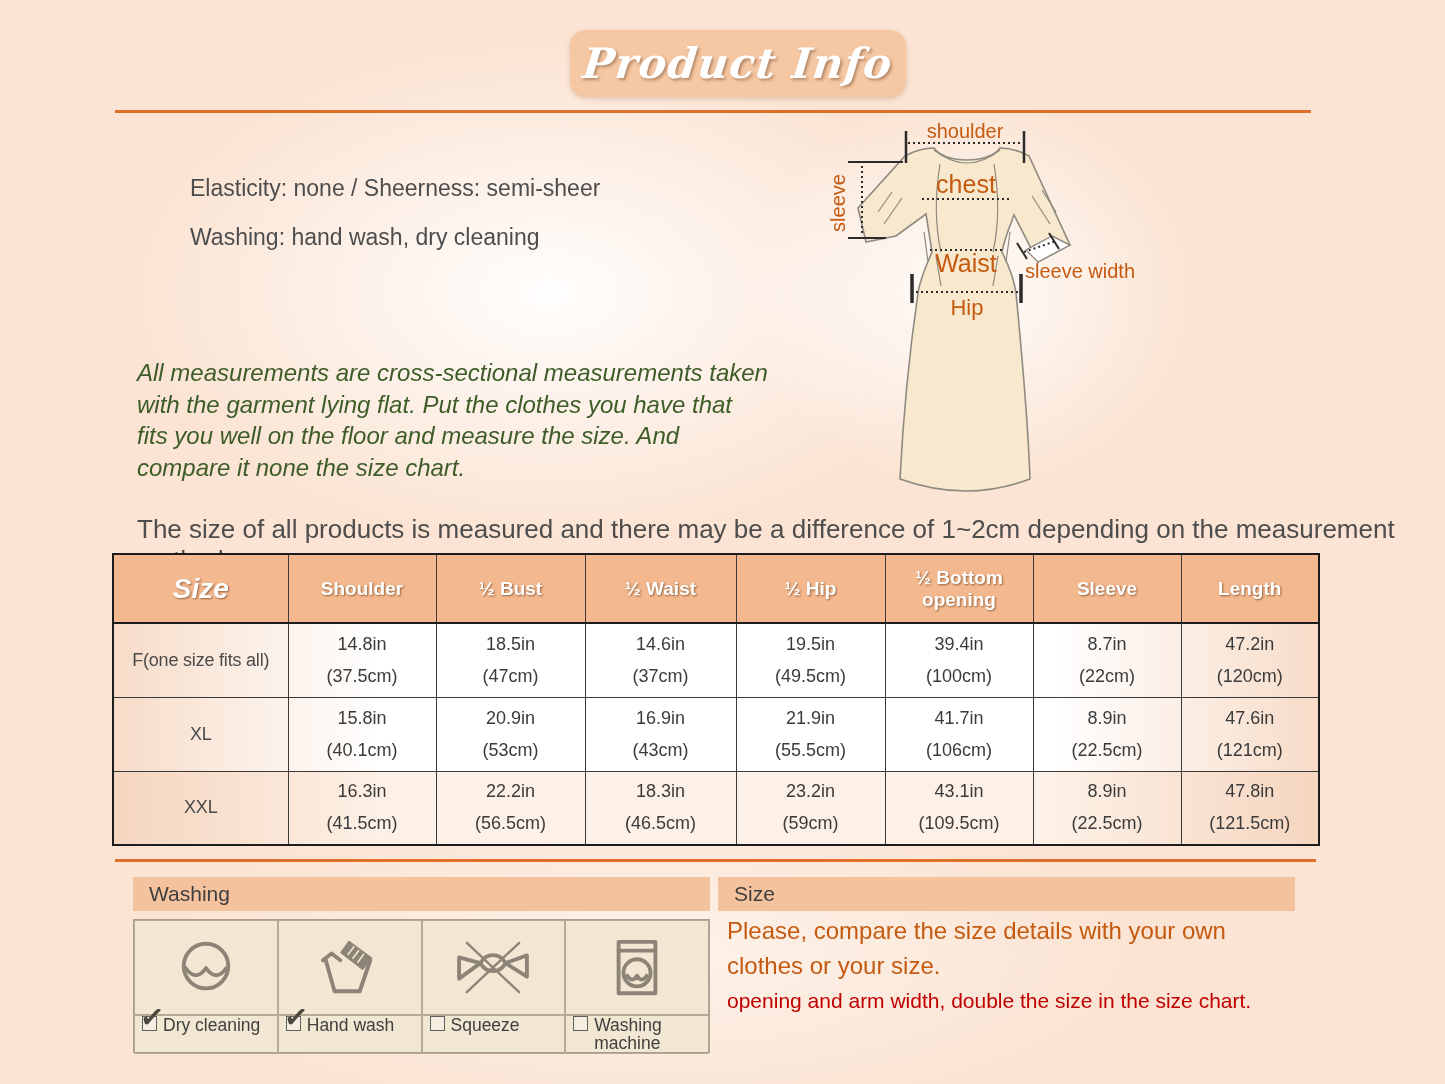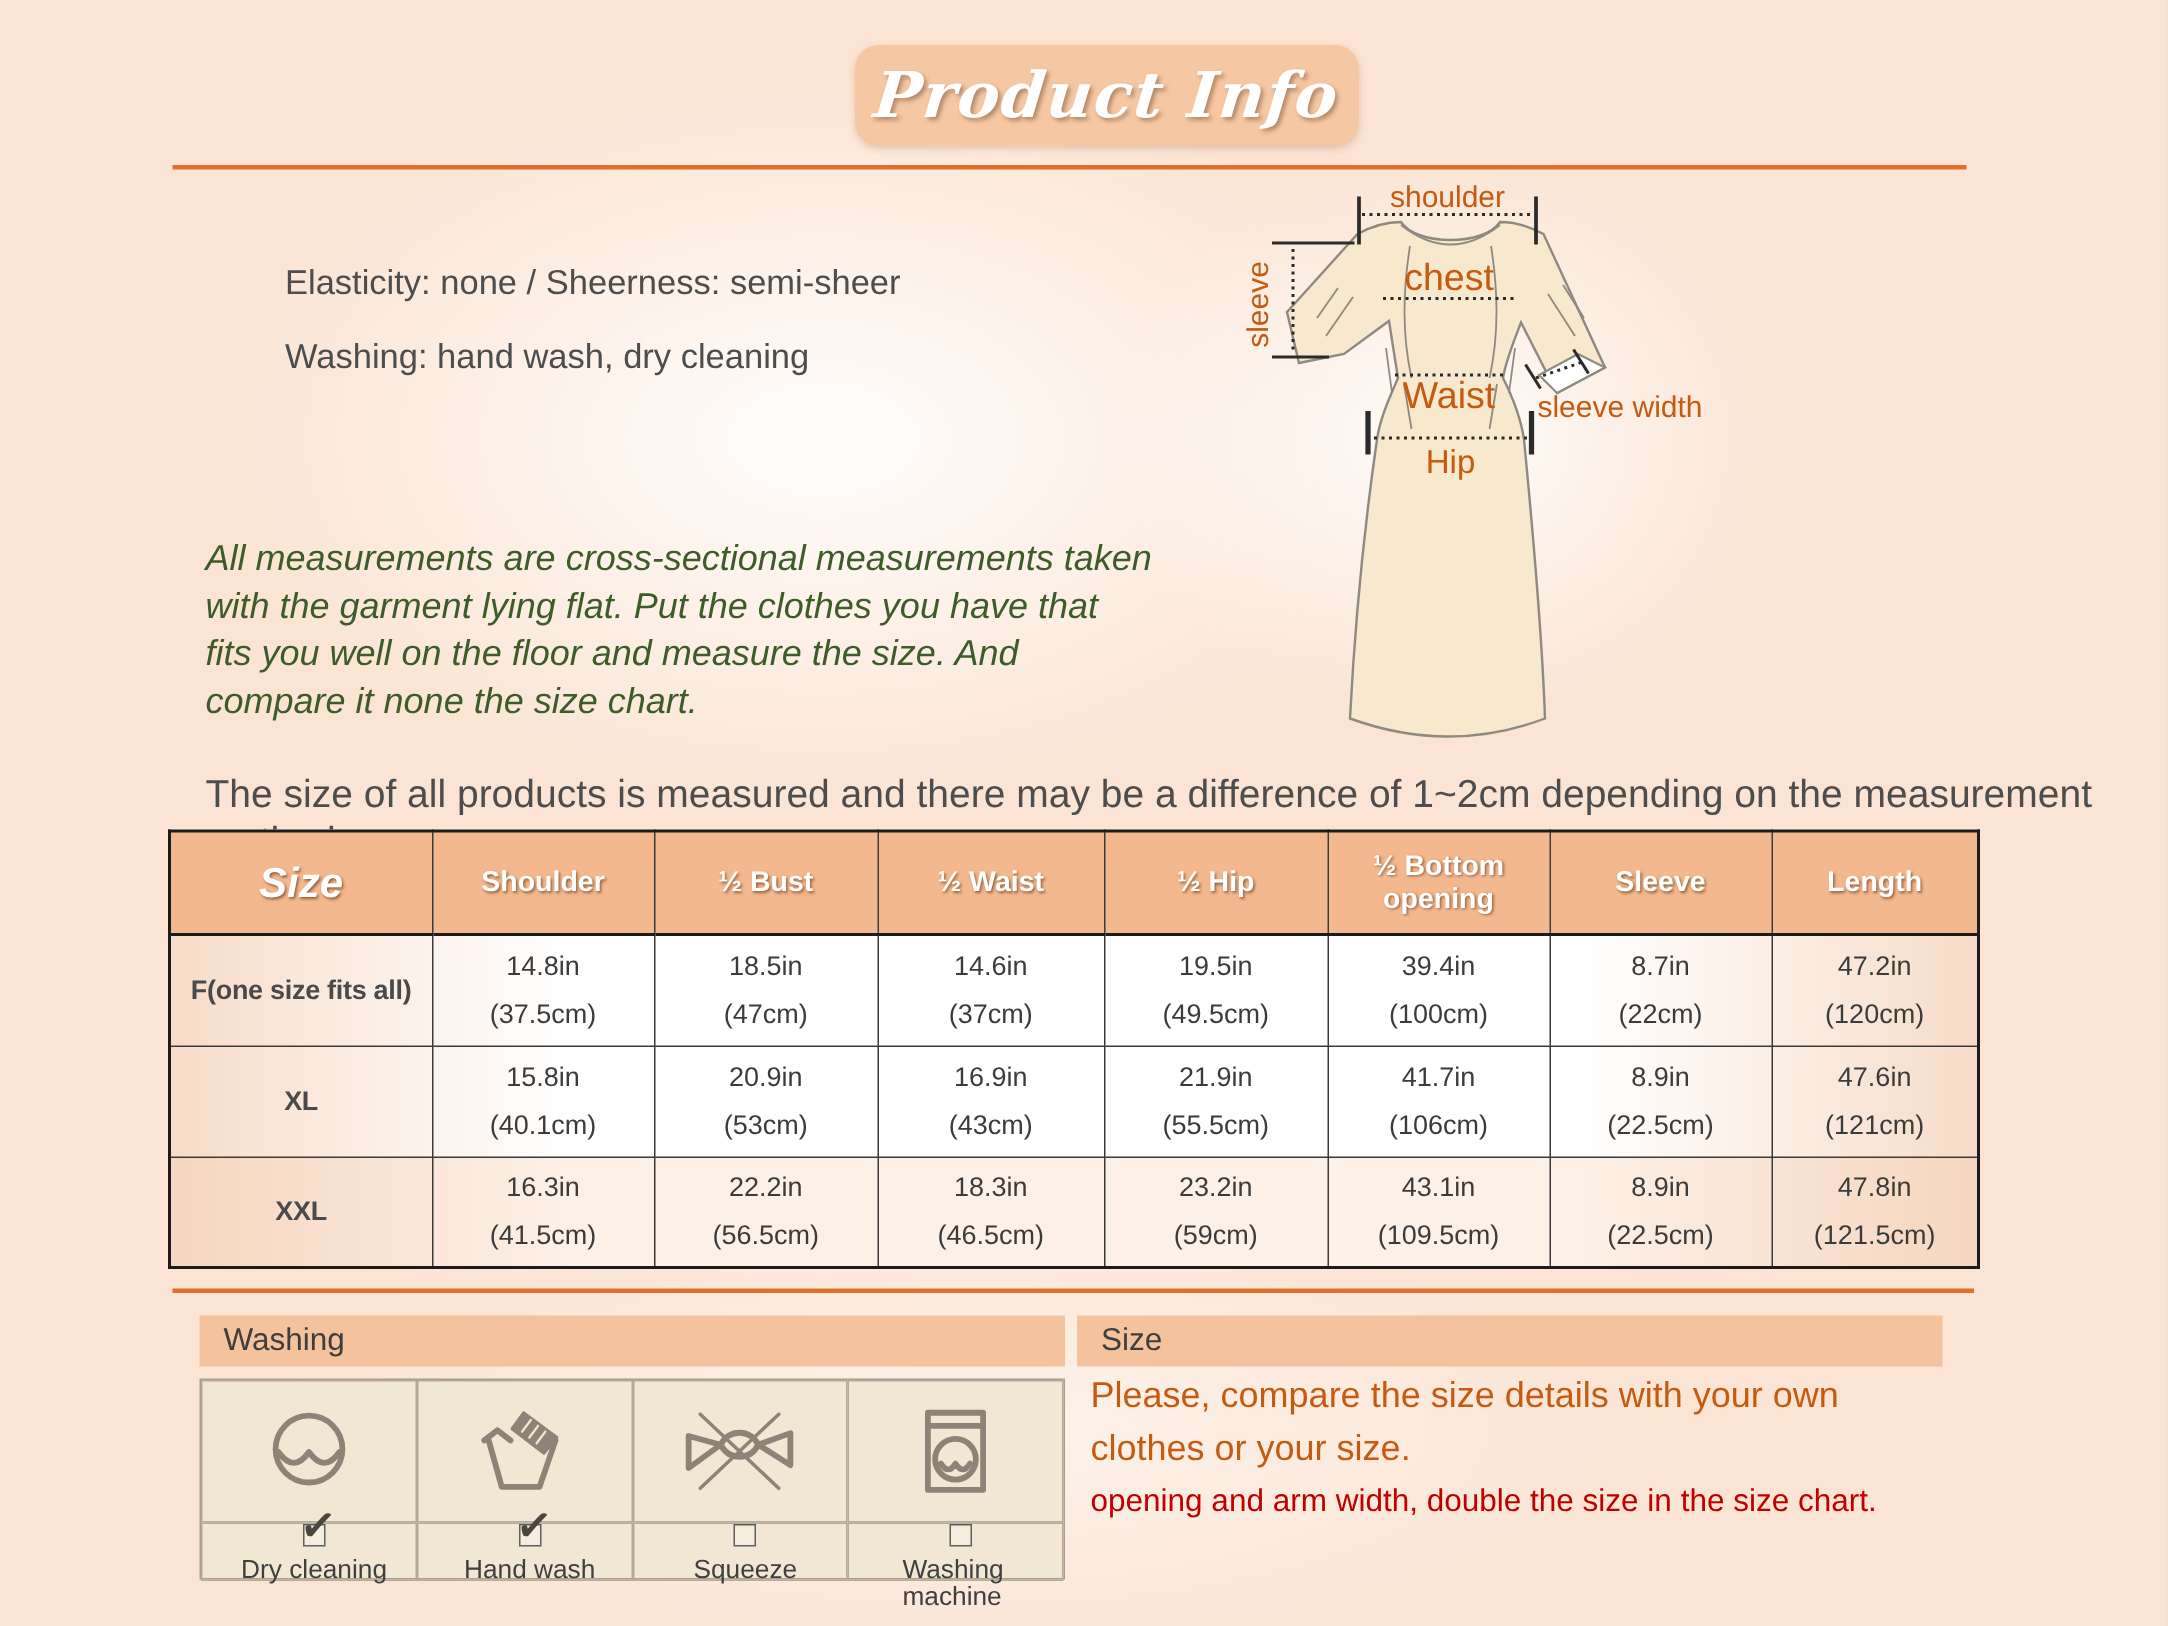--- a/index.html
+++ b/index.html
@@ -51,40 +51,40 @@
   .size-table th, .size-table td { border:1px solid #3a3a3a; text-align:center; vertical-align:middle; }
   .size-table thead tr { height:69px; }
   .size-table thead th {
     background:#f4b88f; color:#ffffff; font-weight:bold; font-size:19px;
     text-shadow:1px 1px 2px rgba(130,82,45,.85); padding:2px 6px;
     border-bottom:2px solid #1c1c1c;
   }
   .size-table thead th.size-col { font-size:28px; font-style:italic; }
   .size-table tbody tr { height:74px; background:linear-gradient(90deg,#f7dcc8 0%,#ffffff 22%,#ffffff 78%,#f7dcc8 100%); }
   .size-table tbody tr.r3 { background:linear-gradient(90deg,#f5d6bf 0%,#fdf0e6 22%,#fdf0e6 78%,#f5d6bf 100%); }
-  .size-table td.rowlabel { font-weight:bold; font-size:18px; color:#4a4a4a; white-space:nowrap; letter-spacing:-.2px; }
+  .size-table td.rowlabel { font-weight:normal; font-size:18px; color:#4a4a4a; white-space:nowrap; letter-spacing:-.2px; }
   .size-table td .v1 { font-size:18px; color:#3b3b3b; margin-bottom:11px; }
   .size-table td .v2 { font-size:18px; color:#3b3b3b; }
 
   
   .panel-bar {
     position:absolute; height:34px; background:#f5c29e;
     display:flex; align-items:center; padding-left:16px;
     font-size:21px; font-weight:normal; color:#3e3e3e;
   }
   .bar-washing { left:133px; top:877px; width:577px; }
   .bar-size { left:718px; top:877px; width:577px; }
 
   .wash-grid {
     position:absolute; left:133px; top:919px; width:577px; height:134px;
     display:grid; grid-template-columns:repeat(4,1fr); grid-template-rows:95px 39px;
     background:#f2e7d3; border:1px solid #ab9f8c;
   }
   .wash-cell { border:1px solid #b5aa95; display:flex; align-items:center; justify-content:center; }
-  .wash-label-cell { border:1px solid #b5aa95; display:flex; align-items:center; padding-left:7px; gap:6px;flex-direction:column; }
+  .wash-label-cell { border:1px solid #b5aa95; display:flex; padding-left:7px; gap:6px; }
   .wash-label { font-size:17.5px; color:#3f3f3f; line-height:18px; }
   .checkbox { position:relative; width:15px; height:15px; border:1.6px solid #5f5f5f; flex:0 0 15px; background:rgba(255,255,255,.25); }
   .checkbox.checked::after {
     content:"\2713"; position:absolute; left:-3px; top:-17px;
     font-size:29px; font-weight:bold; color:#4b473d; transform:rotate(6deg);
   }
   .wash-icon { stroke:#8d8477; fill:none; stroke-width:4; stroke-linecap:round; stroke-linejoin:round; }
 
   .size-note-1 { position:absolute; left:727px; top:913px; width:560px; font-size:24px; color:#c55a11; line-height:35px; }
   .size-note-2 { position:absolute; left:727px; top:988px; width:575px; font-size:21px; color:#c00000; line-height:26px; }

